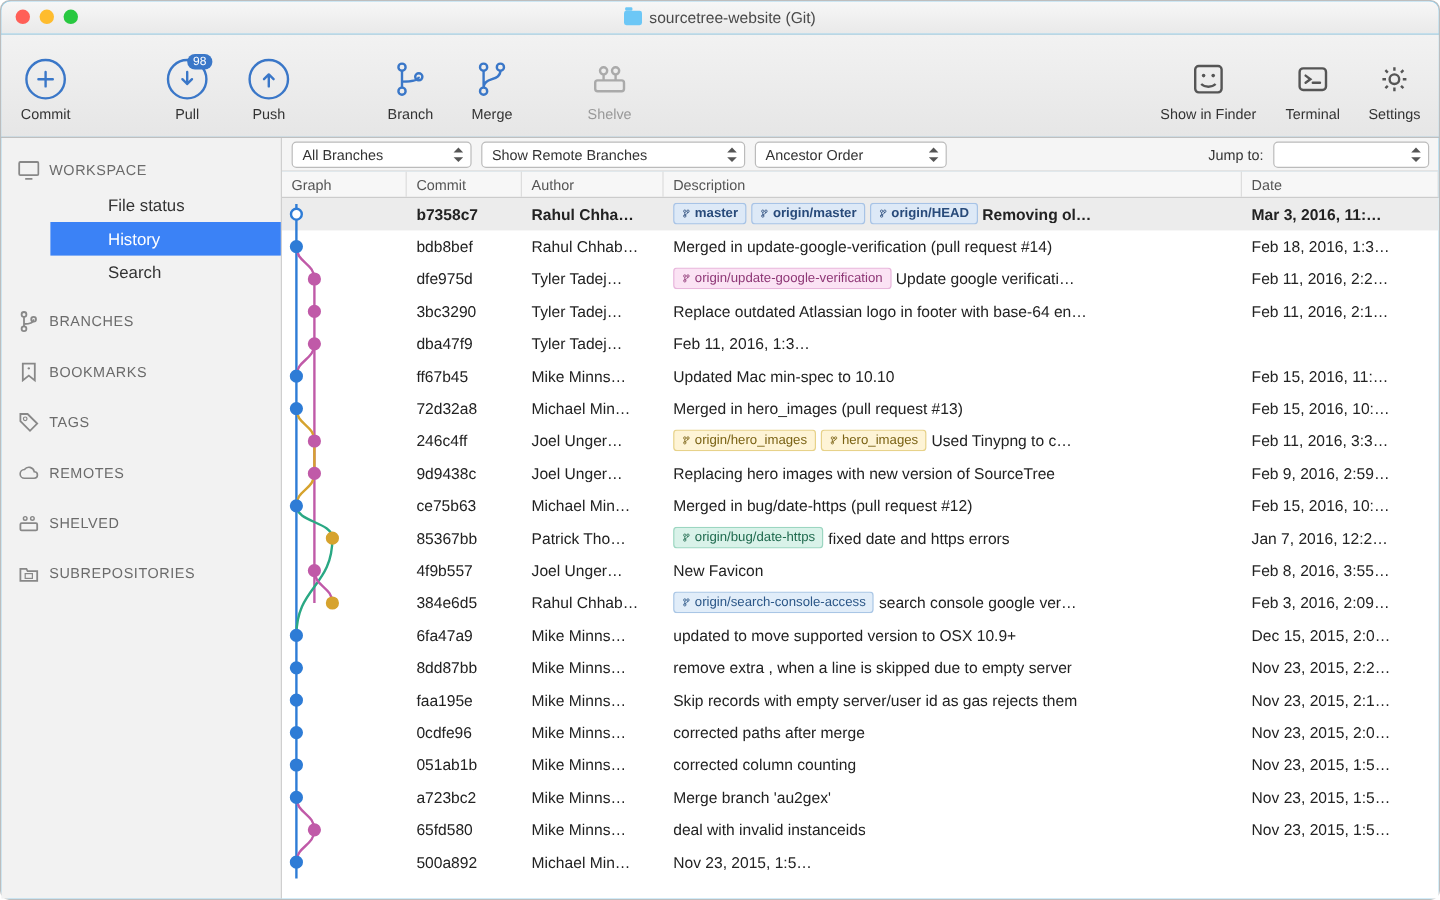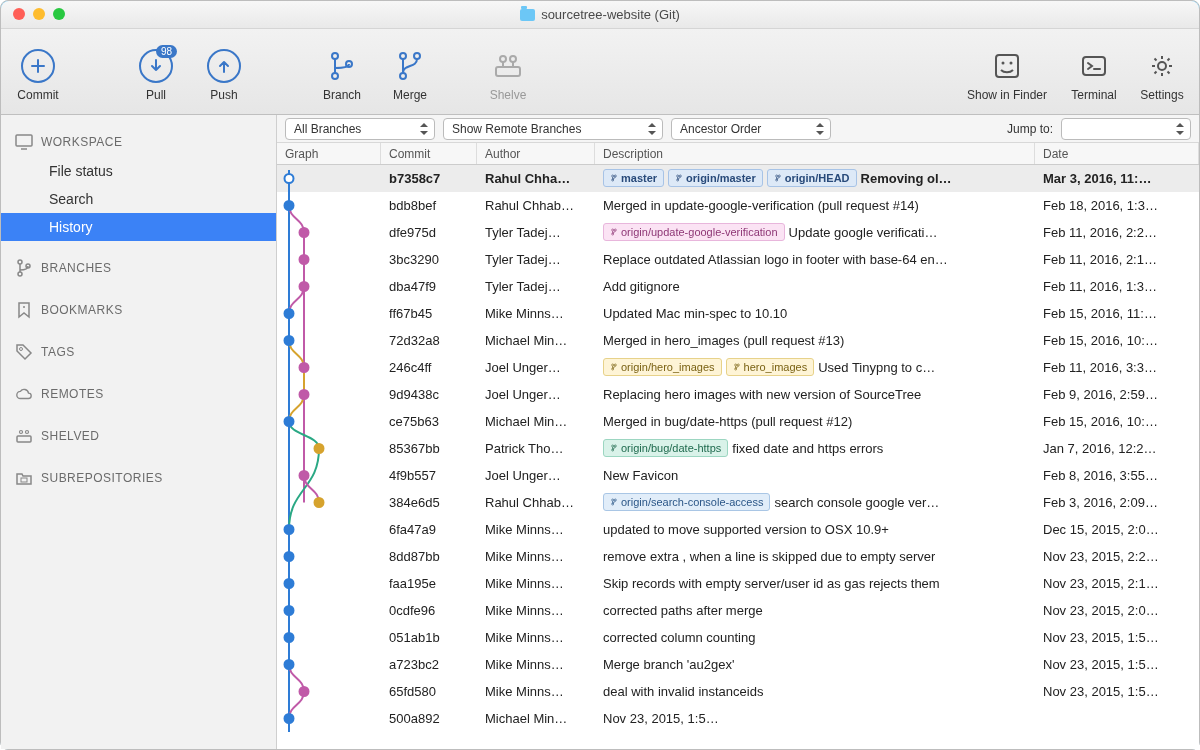--- a/index.html
+++ b/index.html
@@ -21,25 +21,25 @@
   .tool-btn{display:flex;flex-direction:column;align-items:center;gap:5px;width:58px;cursor:pointer;padding-top:8px;}
   .tool-btn .ico{width:34px;height:34px;border:2px solid #3a77c8;border-radius:50%;display:flex;align-items:center;justify-content:center;color:#3a77c8;position:relative;}
   .tool-btn .lbl{font-size:12px;color:#333;}
   .tool-btn.shelve .lbl{color:#999;}
   .badge{position:absolute;top:-6px;right:-6px;background:#3a77c8;color:#fff;font-size:10px;border-radius:8px;padding:1px 5px;}
   .spacer-flex{flex:1;}
   .lineicon{width:34px;height:34px;display:flex;align-items:center;justify-content:center;}
   
   
   .body{flex:1;display:flex;overflow:hidden;}
-  .sidebar{width:276px;background:#f2f2f2;border-right:1px solid #cfcfcf;padding-top:6px;}
+  .sidebar{width:234px;background:#f2f2f2;border-right:1px solid #cfcfcf;padding-top:6px;}
   .sb-section{padding:6px 0;}
   .sb-head{display:flex;align-items:center;gap:8px;padding:6px 14px;color:#6b6b6b;font-size:12px;letter-spacing:0.04em;}
   .sb-head .sbico{width:18px;height:18px;display:flex;align-items:center;justify-content:center;color:#777;}
-  .sb-item{padding:6px 14px 6px 48px;color:#333;font-size:14px;cursor:pointer;}
+  .sb-item{padding:6px 14px 6px 48px;color:#333;font-size:14px;cursor:pointer;margin-left:41px;}
   .sb-item.selected{background:#3b82f6;color:#fff;}
   
   
   .main{flex:1;display:flex;flex-direction:column;overflow:hidden;}
   .filterbar{height:28px;display:flex;align-items:center;gap:8px;padding:3px 8px;background:#f5f5f5;border-bottom:1px solid #d8d8d8;}
   .select{height:22px;background:#fff;border:1px solid #bbb;border-radius:4px;padding:0 22px 0 8px;font-size:12px;color:#333;position:relative;display:flex;align-items:center;cursor:pointer;}
   .select::after{content:"";position:absolute;right:6px;top:4px;width:0;height:0;border-left:4px solid transparent;border-right:4px solid transparent;border-bottom:4px solid #555;}
   .select::before{content:"";position:absolute;right:6px;bottom:4px;width:0;height:0;border-left:4px solid transparent;border-right:4px solid transparent;border-top:4px solid #555;}
   .jumpto{font-size:12px;color:#333;margin-left:auto;}
   .jumpto-field{width:130px;}
@@ -196,22 +196,22 @@
         <div class="sb-head">
           <span class="sbico">
               <svg width="18" height="16" viewBox="0 0 18 16">
                 <rect x="1" y="1" width="16" height="11" rx="1" fill="none" stroke="#888" stroke-width="1.5"></rect>
                 <path d="M6 15h6" stroke="#888" stroke-width="1.5"></path>
               </svg>
             </span>
           <span>WORKSPACE</span>
         </div>
         <div class="sb-item">File status</div>
+        <div class="sb-item selected">History</div>
         <div class="sb-item">Search</div>
-        <div class="sb-item selected">History</div>
       </div>
       <div class="sb-section">
           <div class="sb-head">
             <span class="sbico">
               <svg width="16" height="18" viewBox="0 0 16 18">
                 <circle cx="4" cy="3" r="2" fill="none" stroke="#888" stroke-width="1.5"></circle>
                 <circle cx="4" cy="15" r="2" fill="none" stroke="#888" stroke-width="1.5"></circle>
                 <circle cx="12" cy="7" r="2" fill="none" stroke="#888" stroke-width="1.5"></circle>
                 <path d="M4 5v8M4 11c5 0 8-1 8-4" stroke="#888" stroke-width="1.5" fill="none"></path>
               </svg>
@@ -394,23 +394,20 @@
             <div class="col-author">Tyler Tadej…</div>
             <div class="col-desc">
               <span class="desc-text">Replace outdated Atlassian logo in footer with base-64 en…</span>
             </div>
             <div class="col-date">Feb 11, 2016, 2:1…</div>
           </div>
           <div class="row">
             <div class="col-graph"></div>
             <div class="col-commit">dba47f9</div>
             <div class="col-author">Tyler Tadej…</div>
-            <div class="col-desc">
-              <span class="desc-text">Add gitignore</span>
-            </div>
             <div class="col-date">Feb 11, 2016, 1:3…</div>
           </div>
           <div class="row">
             <div class="col-graph"></div>
             <div class="col-commit">ff67b45</div>
             <div class="col-author">Mike Minns…</div>
             <div class="col-desc">
               <span class="desc-text">Updated Mac min-spec to 10.10</span>
             </div>
             <div class="col-date">Feb 15, 2016, 11:…</div>

